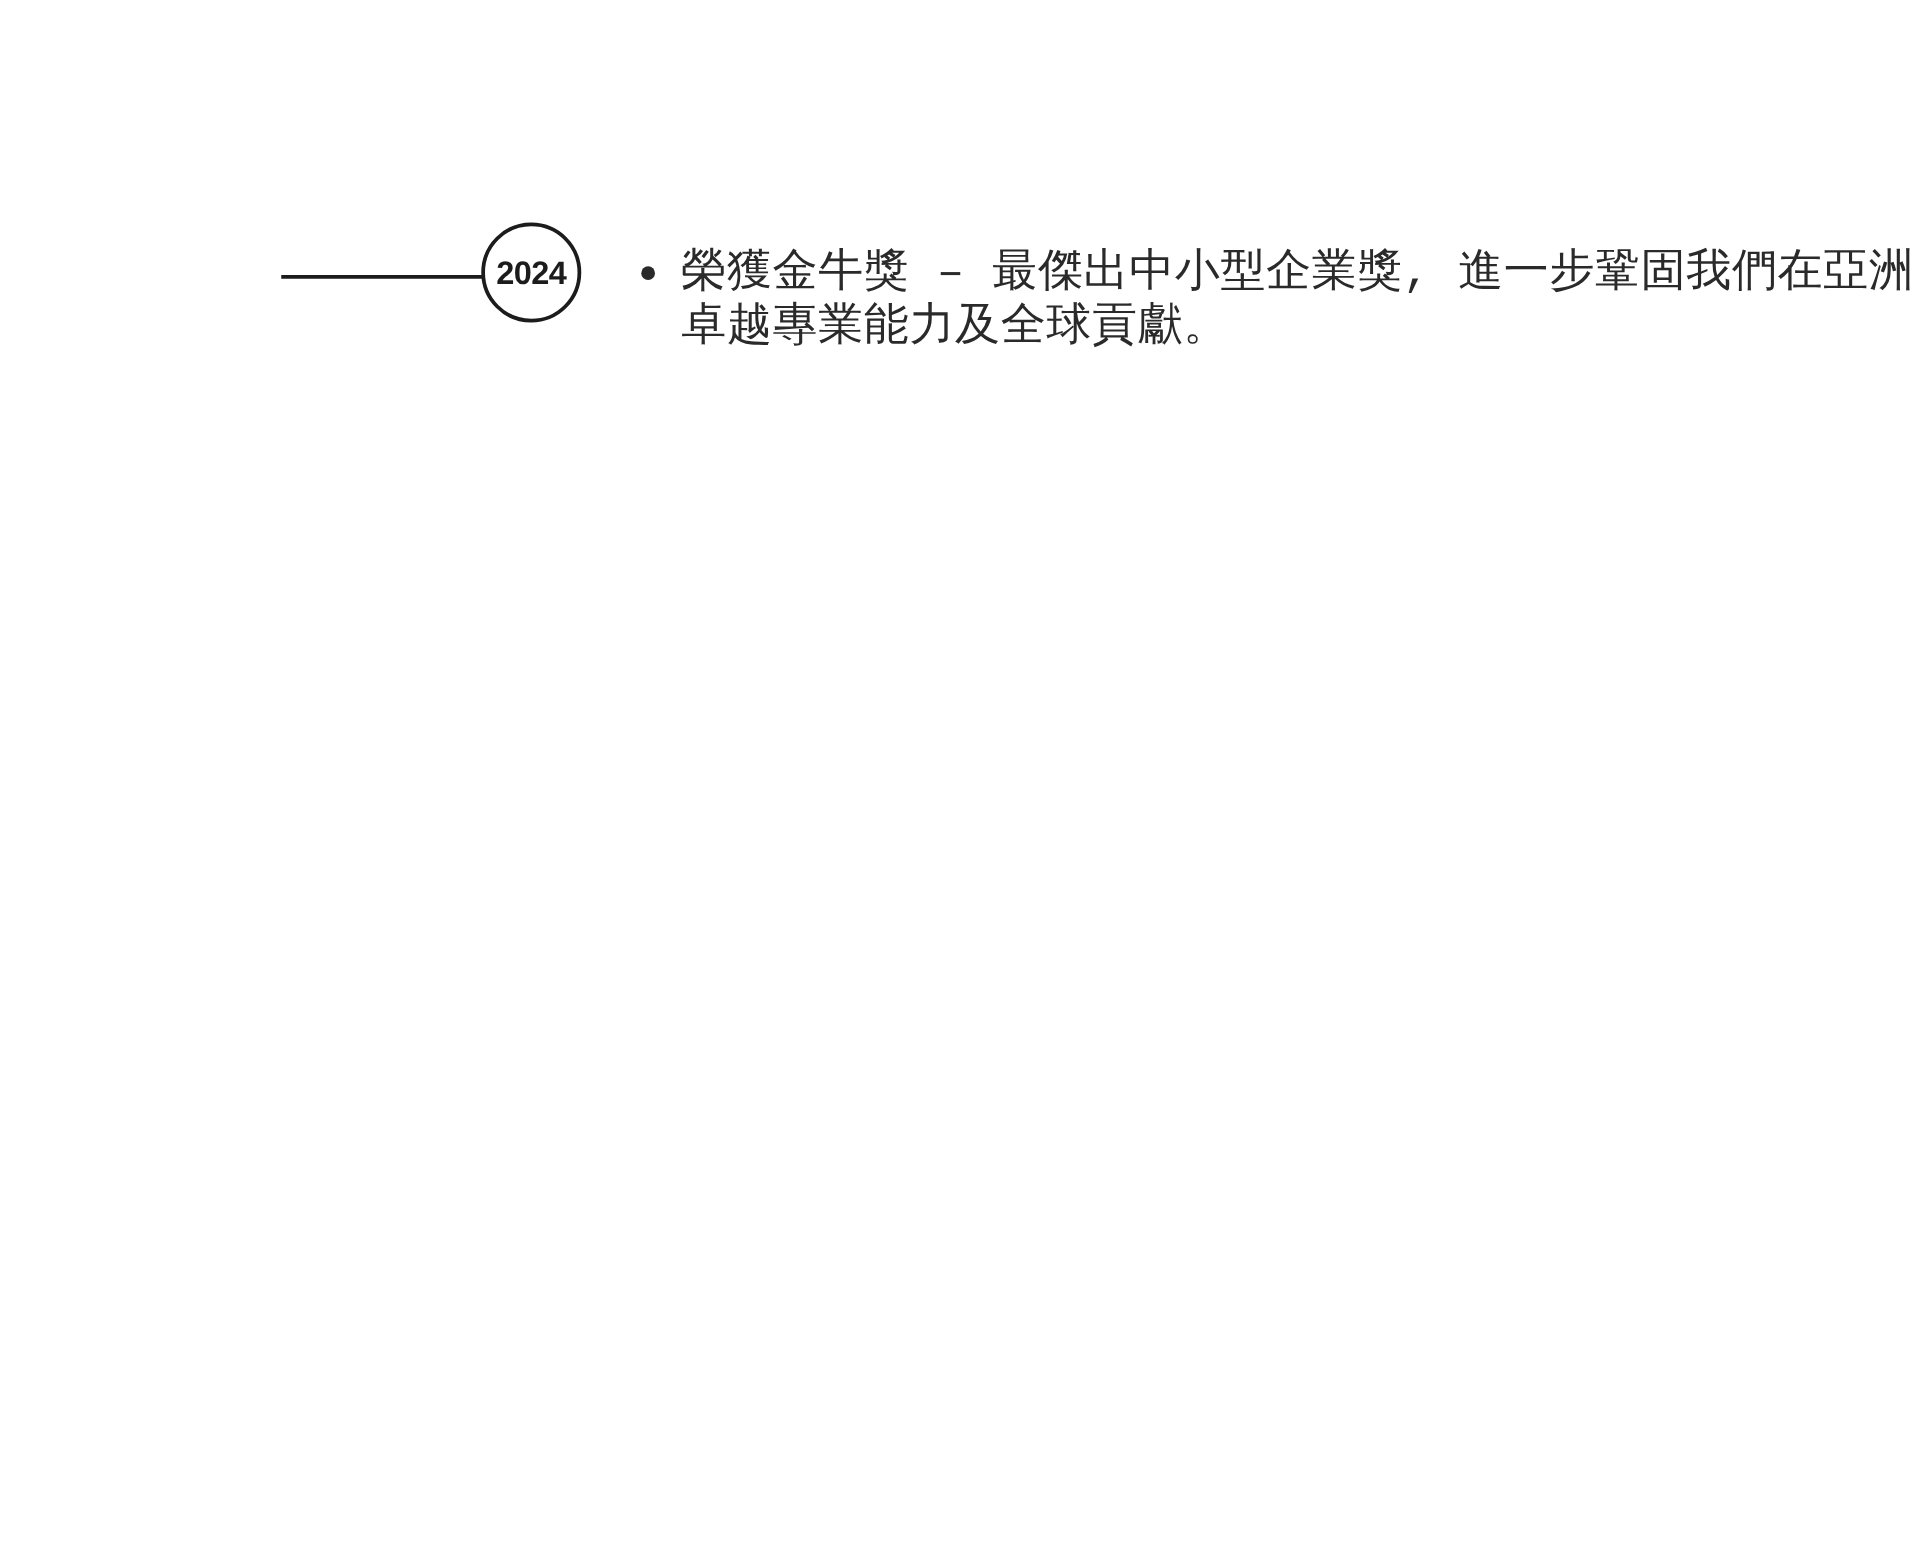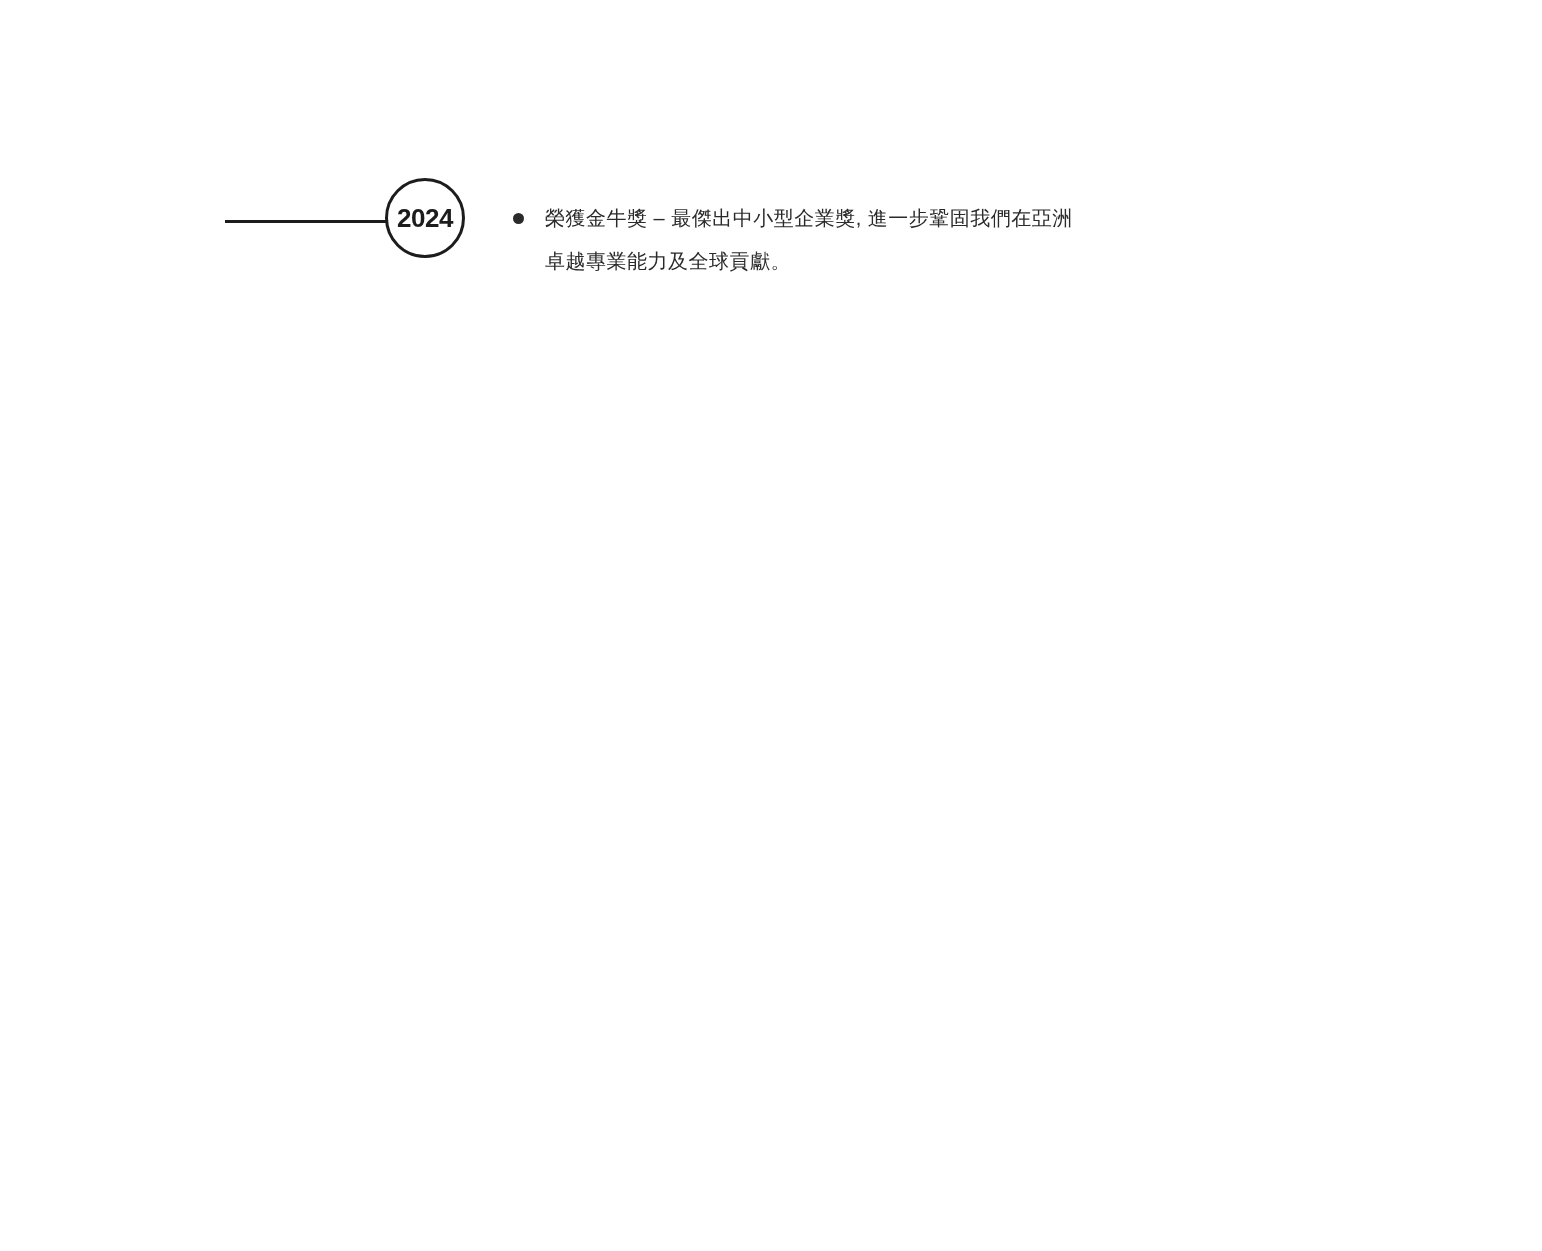--- a/index.html
+++ b/index.html
@@ -62,25 +62,26 @@
   }
   .dot {
     flex-shrink: 0;
     width: 11px;
     height: 11px;
     margin-top: 16px;
     border-radius: 50%;
     background: #2a2a2a;
   }
   .bullet-text {
-    font-size: 20px;
+    font-size: 36px;
     line-height: 43px;
     letter-spacing: 0.5px;
     color: #2a2a2a;
     white-space: nowrap;
+    font-family: Liberation Mono, monospace;
   }
 </style>
 </head>
 <body>
 
 <div class="canvas">
 
   <div class="timeline-line"></div>
 
   <div class="year-circle">

